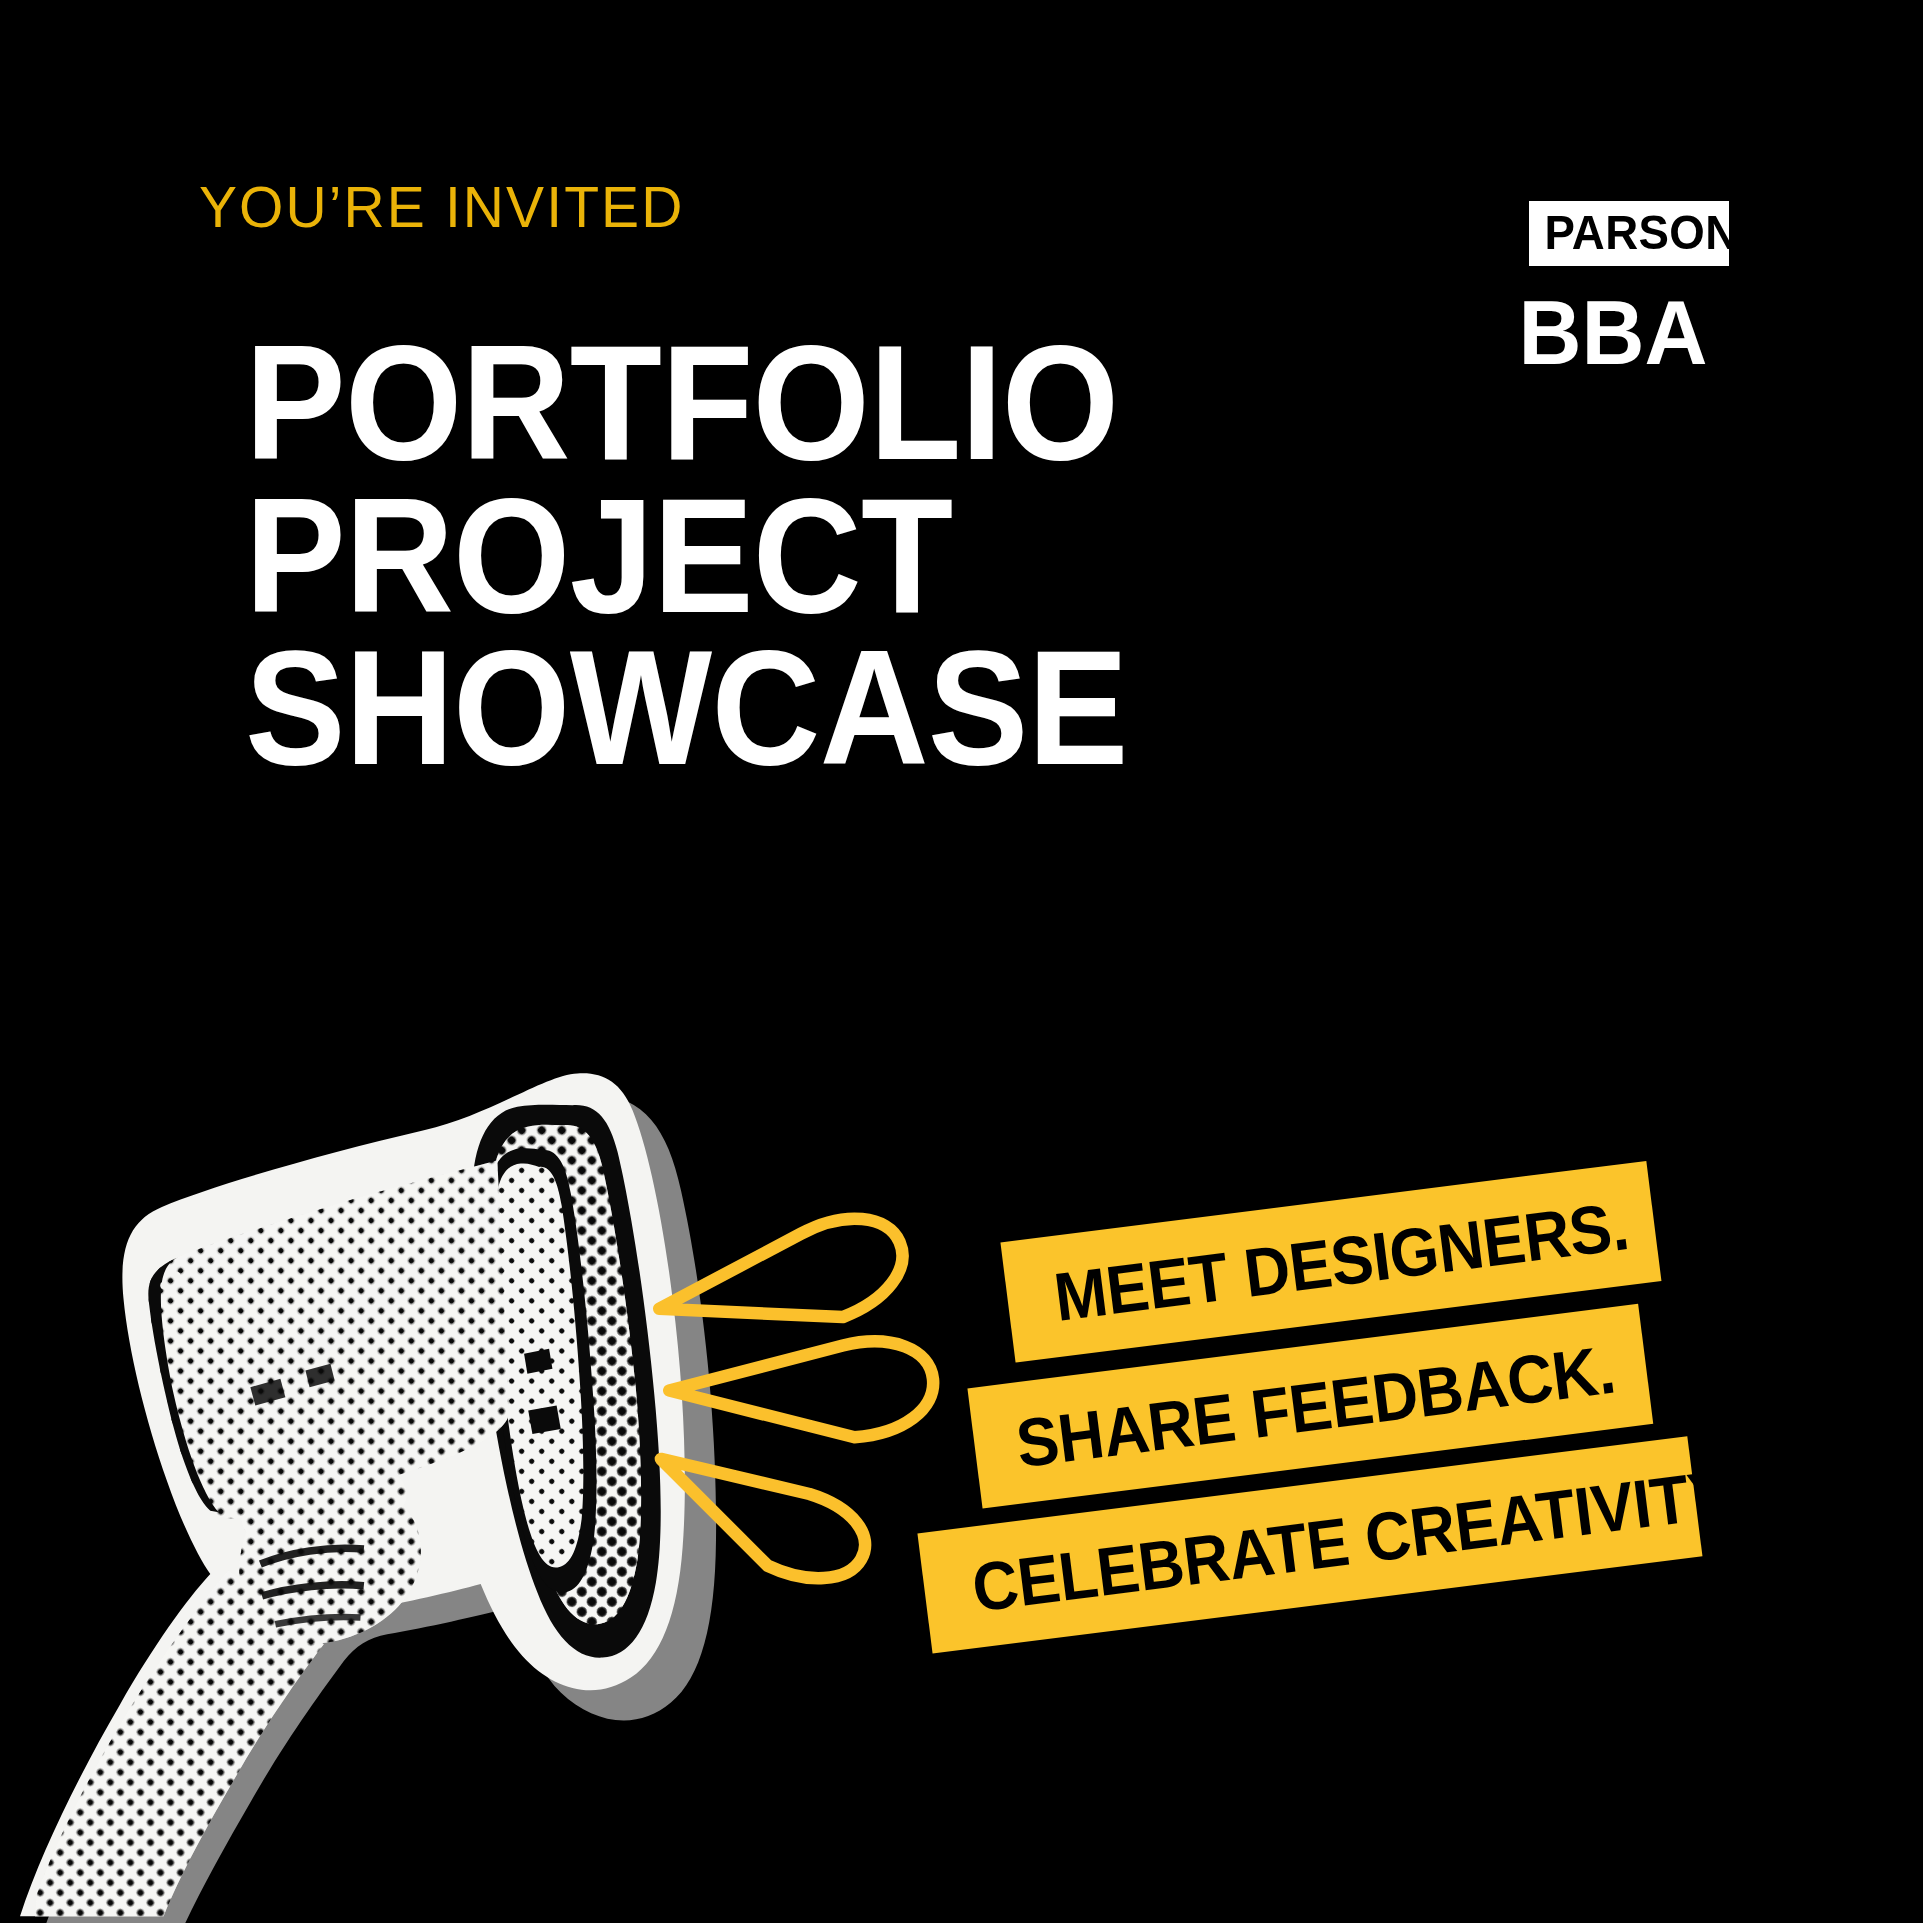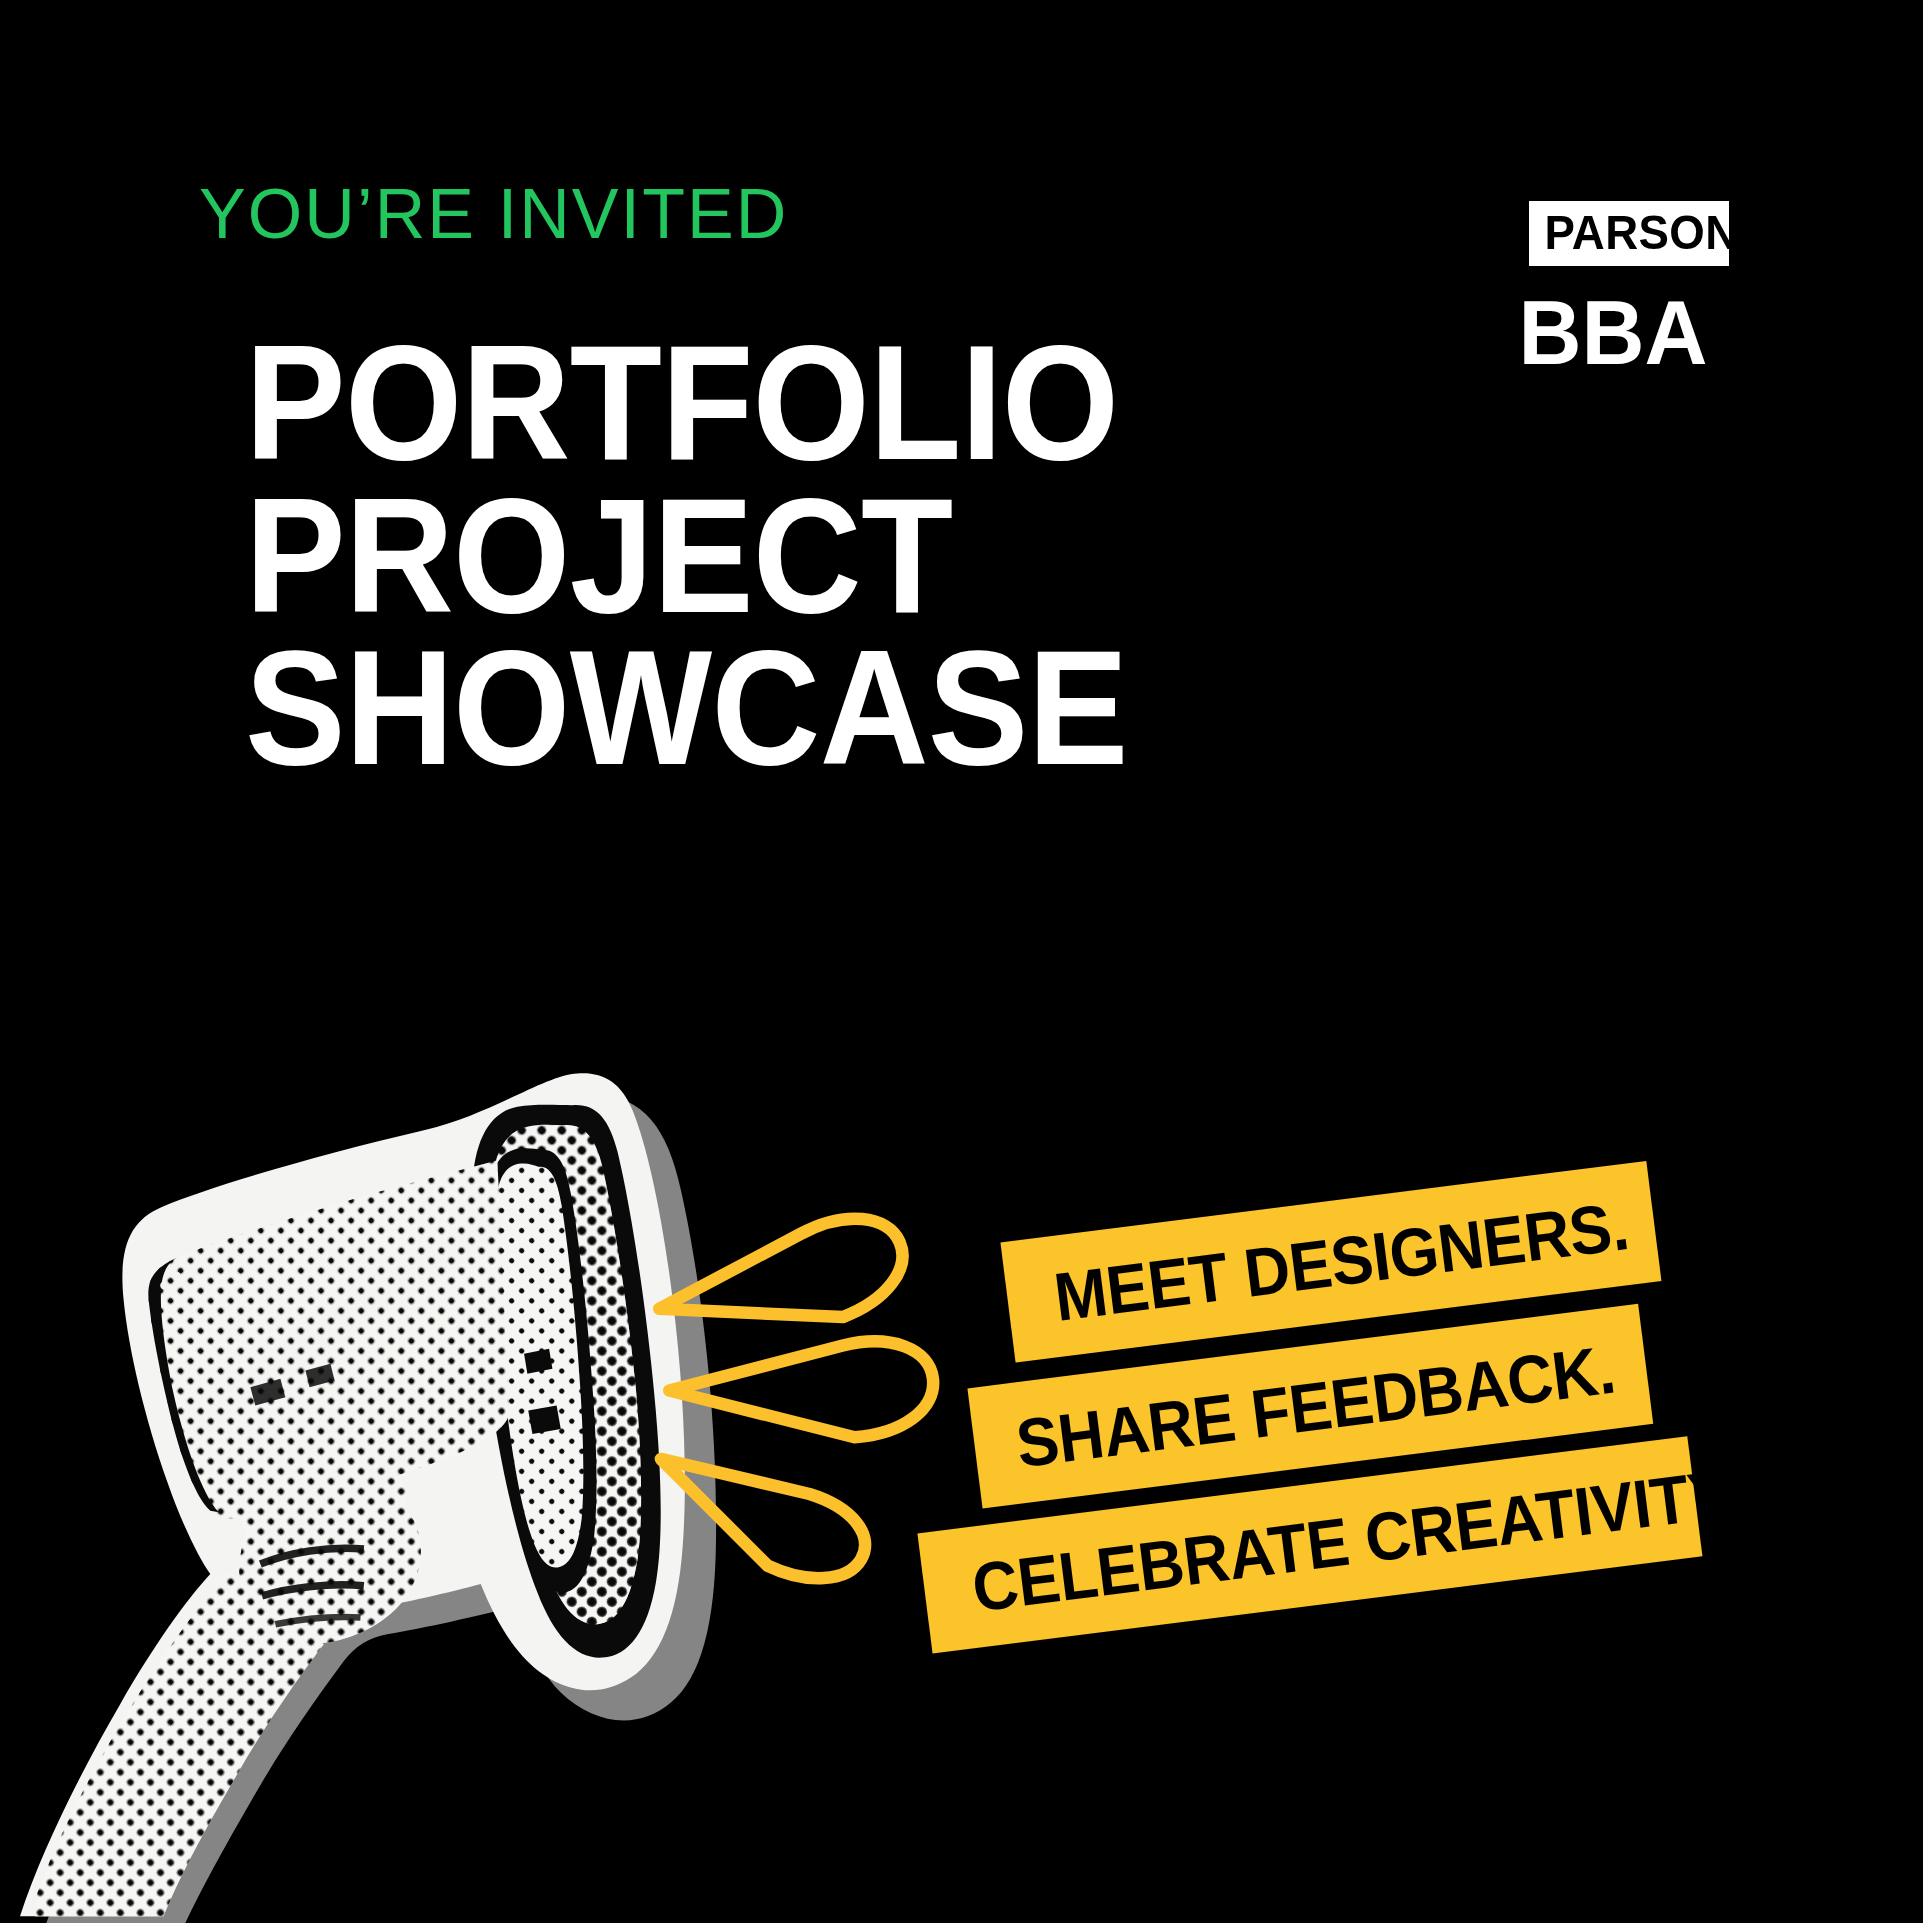--- a/index.html
+++ b/index.html
@@ -17,24 +17,24 @@
     overflow: hidden;
     font-family: "Liberation Sans", "DejaVu Sans", sans-serif;
     -webkit-font-smoothing: antialiased;
   }
 
   
   .eyebrow {
     position: absolute;
     left: 199px;
     top: 179px;
-    font-size: 70px;
+    font-size: 57px;
     font-weight: 400;
     letter-spacing: 2.1px;
-    color: #22c55e;
+    color: #eab308;
     line-height: 1;
     white-space: nowrap;
   }
 
   
   .headline {
     position: absolute;
     left: 197px;
     top: 327px;
     line-height: 0.93;

